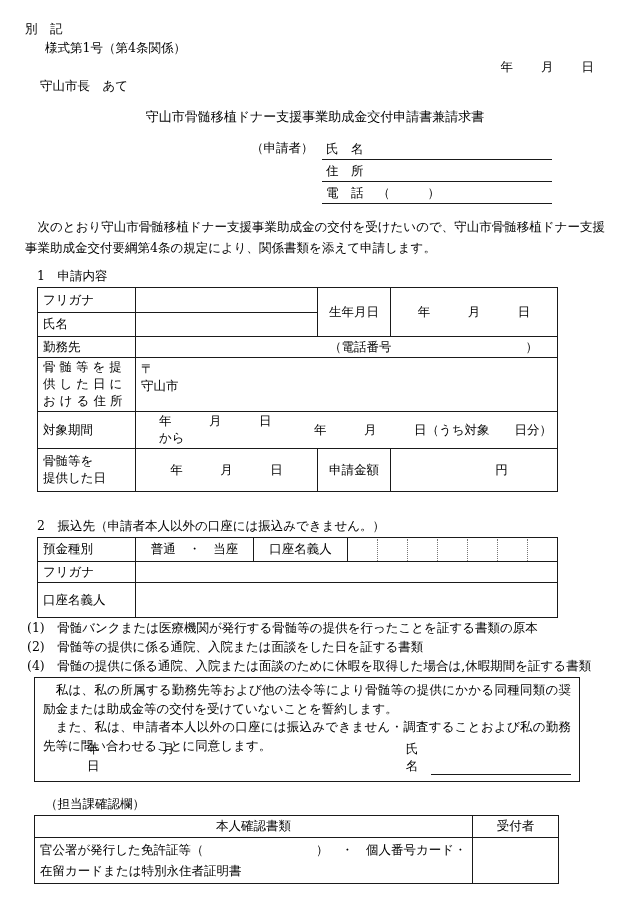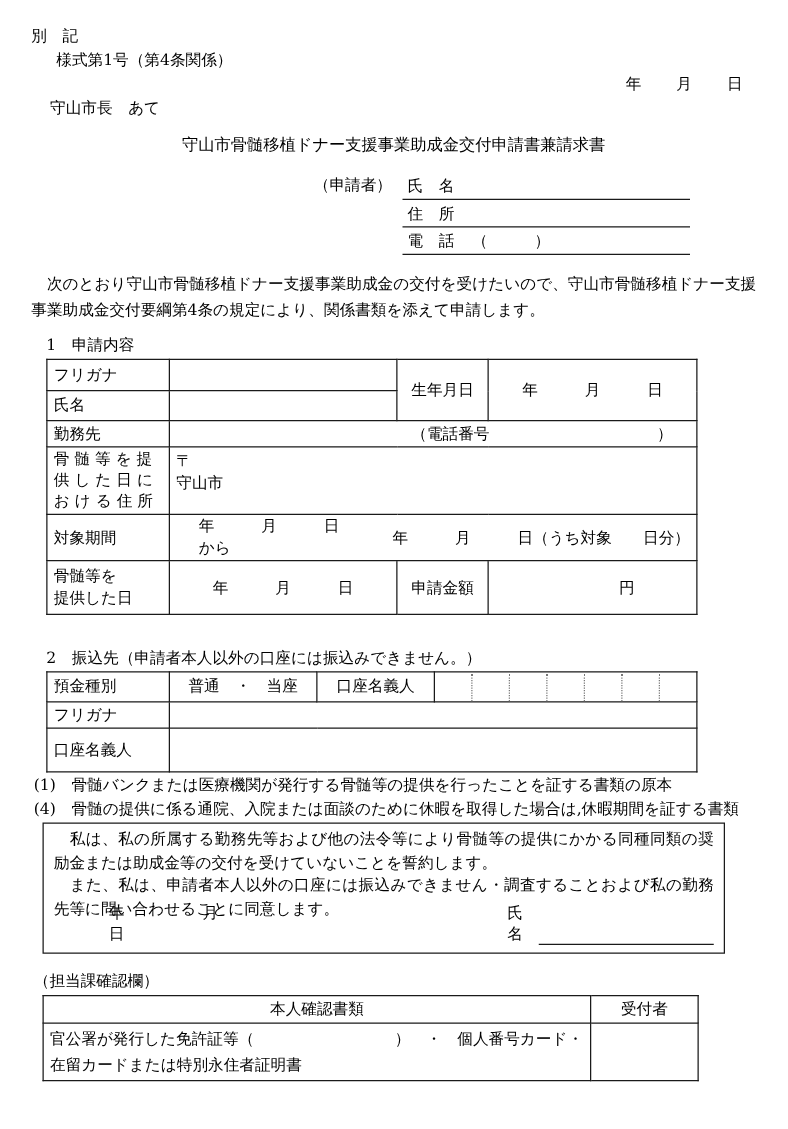--- a/index.html
+++ b/index.html
@@ -60,21 +60,21 @@
   .pledge {
     margin: 2px 0 0 9px; width: 546px;
     border: 1px solid #1a1a1a;
     padding: 3px 8px 6px 8px;
   }
   .pledge p { margin: 0; text-align: justify; line-height: 18.5px; }
   .sign-row { display: flex; align-items: flex-end; padding-left: 44px; margin-top: 2px; height: 18px; }
   .sign-name { margin-left: 158px; }
   .sign-line { width: 142px; border-bottom: 1.5px solid #1a1a1a; height: 14px; }
 
-  .conf-h { margin: 12px 0 2px 2px; line-height: 19px; }
+  .conf-h { margin: 12px 0 2px 20px; line-height: 19px; }
   table.t3 { margin-left: 9px; width: 524px; }
 </style>
 </head>
 <body>
 
 <div class="page">
 
   <div class="l marker">別　記</div>
   <div class="l formno">様式第1号（第4条関係）</div>
   <div class="l dateline">年　　月　　日</div>
@@ -183,20 +183,21 @@
       <td colspan="3" class="dot-b"></td>
     </tr>
     <tr style="height:35px" class="after-dot">
       <td class="lab">口座名義人</td>
       <td colspan="3"></td>
     </tr>
   </tbody>
     </table>
 
   <div class="item">(1)　骨髄バンクまたは医療機関が発行する骨髄等の提供を行ったことを証する書類の原本</div>
+  <div class="item">(2)　骨髄等の提供に係る通院、入院または面談をした日を証する書類</div>
   <div class="item">(4)　骨髄の提供に係る通院、入院または面談のために休暇を取得した場合は,休暇期間を証する書類</div>
 
   <div class="pledge">
     <p>　私は、私の所属する勤務先等および他の法令等により骨髄等の提供にかかる同種同類の奨励金または助成金等の交付を受けていないことを誓約します。</p>
     <p>　また、私は、申請者本人以外の口座には振込みできません・調査することおよび私の勤務先等に問い合わせることに同意します。</p>
     <div class="sign-row">
       <span>年　　　　　月　　　　　日</span>
       <span class="sign-name">氏名</span>
       <span class="sign-line"></span>
     </div>

